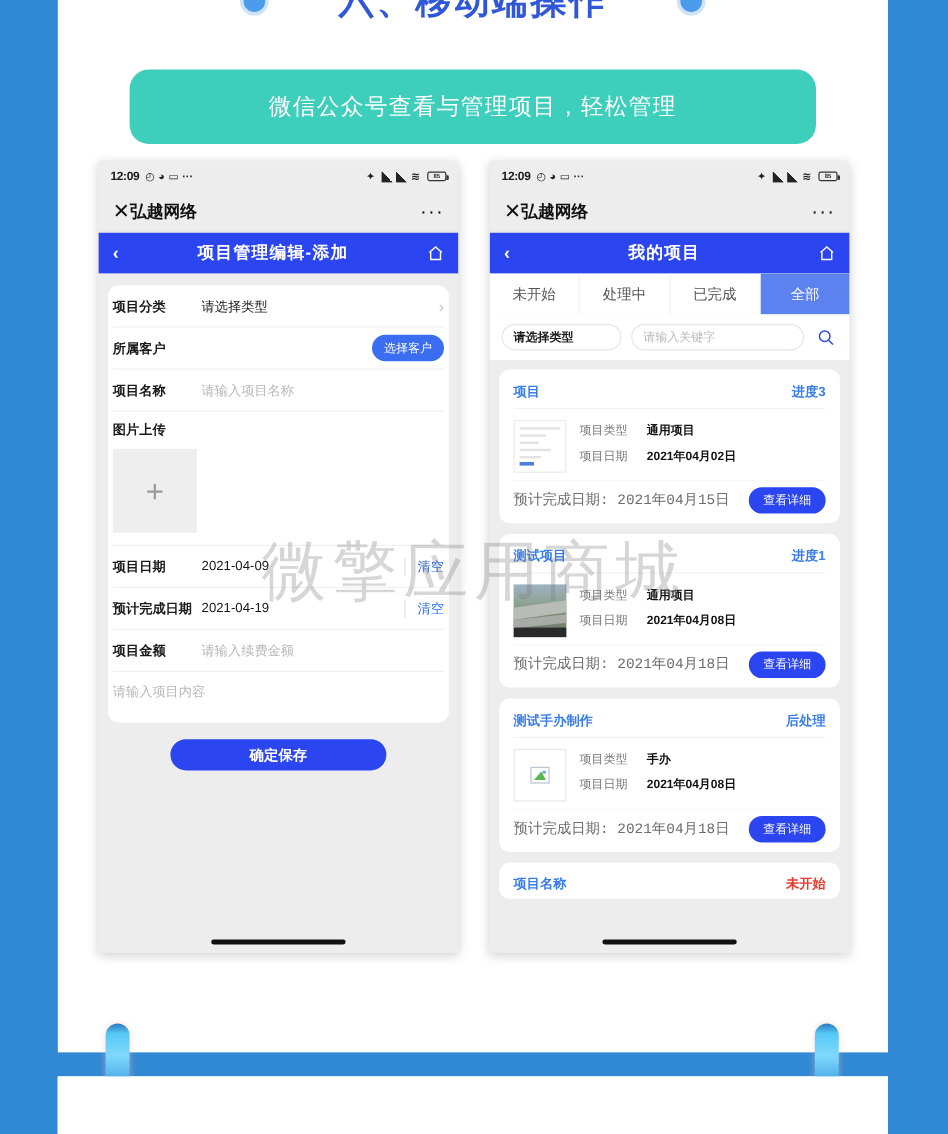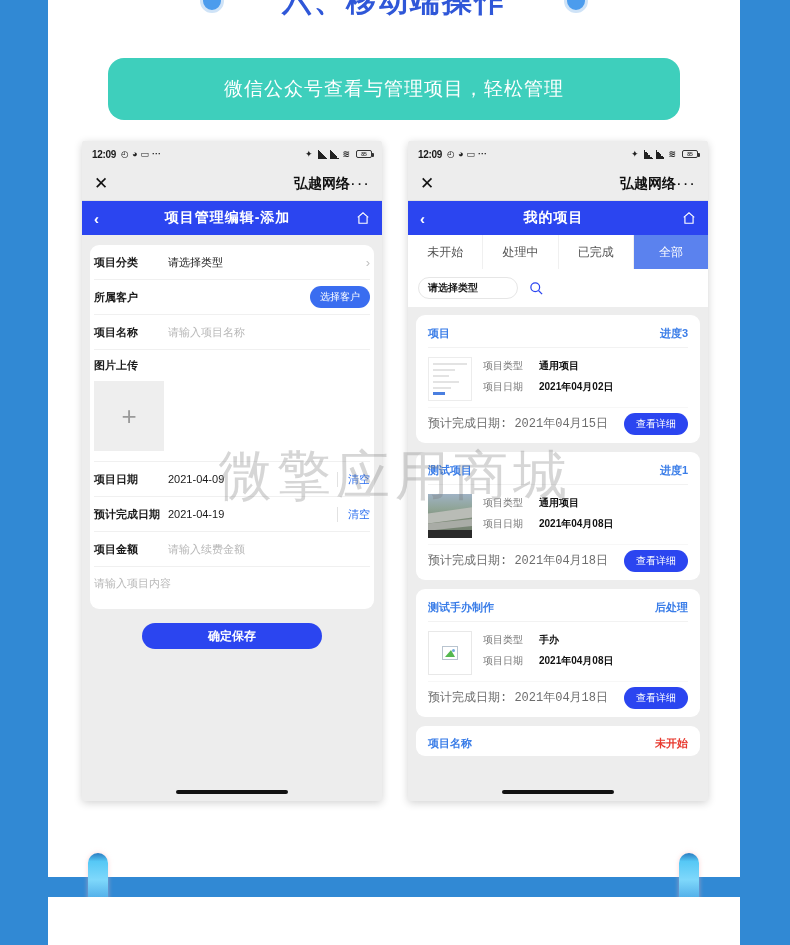--- a/index.html
+++ b/index.html
@@ -37,21 +37,21 @@
   
   .banner {
     position: absolute; left: 108px; top: 58px; width: 572px; height: 62px;
     background: #3ecfbc; border-radius: 16px;
     display: flex; align-items: center; justify-content: center;
     color: #ffffff; font-size: 19px; letter-spacing: 1px;
   }
 
   
   .phone {
-    position: absolute; top: 141px; width: 300px; height: 660px;
+    position: absolute; top: 134px; width: 300px; height: 660px;
     background: #ededed; border-radius: 3px;
     box-shadow: 0 2px 9px rgba(0,0,0,0.18);
     overflow: hidden;
     display: flex; flex-direction: column;
   }
   .phone-left  { left: 82px; }
   .phone-right { left: 408px; }
 
   .statusbar {
     height: 26px; background: #ededed; flex: 0 0 auto;
@@ -67,21 +67,21 @@
           border-radius:2px; position:relative; font-size:5px; color:#333;
           text-align:center; line-height:7px; }
   .batt:after{content:"";position:absolute;right:-3px;top:2px;width:2px;height:4px;background:#333;border-radius:0 1px 1px 0;}
 
   .wxbar {
     height: 34px; background: #ededed; flex: 0 0 auto;
     display: flex; align-items: center; padding: 0 12px;
     border-bottom: 1px solid #e0e0e0;
   }
   .wx-close { font-size: 17px; color: #111; line-height: 1; }
-  .wx-title { flex: 1; text-align: right; font-size: 14px; font-weight: bold; color: #111; }
+  .wx-title { flex: 1; text-align: left; font-size: 14px; font-weight: bold; color: #111; }
   .wx-more { font-size: 17px; color: #111; line-height: 1; letter-spacing: 1px; }
 
   .navbar {
     height: 34px; background: #2b45f0; flex: 0 0 auto;
     display: flex; align-items: center; padding: 0 12px; color: #fff;
   }
   .nav-back { font-size: 15px; font-weight: bold; }
   .nav-title { flex: 1; text-align: center; font-size: 14px; font-weight: bold; letter-spacing: 1px; }
   .nav-home svg { display: block; }
 
@@ -347,20 +347,21 @@
 
   <div class="tabs">
     <div class="tab">未开始</div>
     <div class="tab">处理中</div>
     <div class="tab">已完成</div>
     <div class="tab active">全部</div>
   </div>
 
   <div class="searchrow">
     <div class="sel-type">请选择类型</div>
+    <div class="kw">请输入关键字</div>
     <div class="mag">
       <svg width="15" height="15" viewBox="0 0 24 24" fill="none" stroke="#2b45f0" stroke-width="2">
         <circle cx="10" cy="10" r="7"></circle>
           <path d="M15.5 15.5 L21 21"></path>
       </svg>
     </div>
   </div>
 
   <div class="screen">
     <div class="cardlist">

